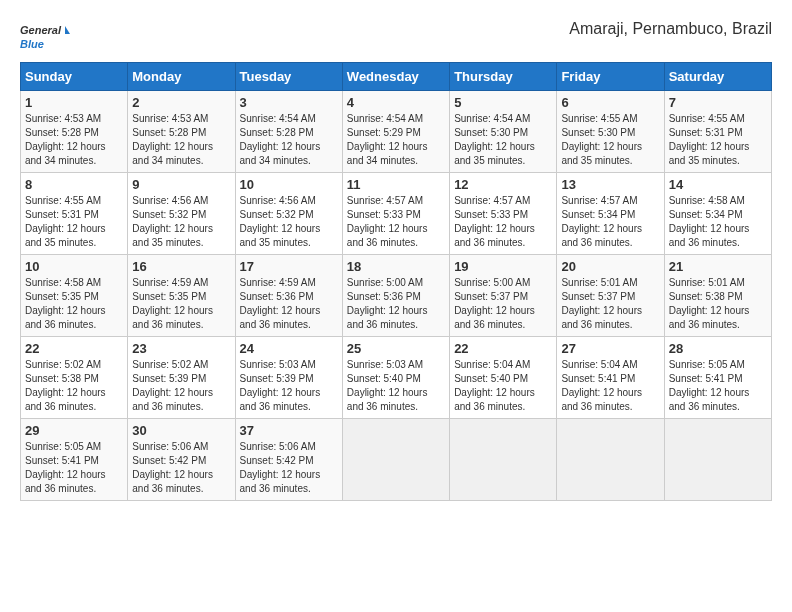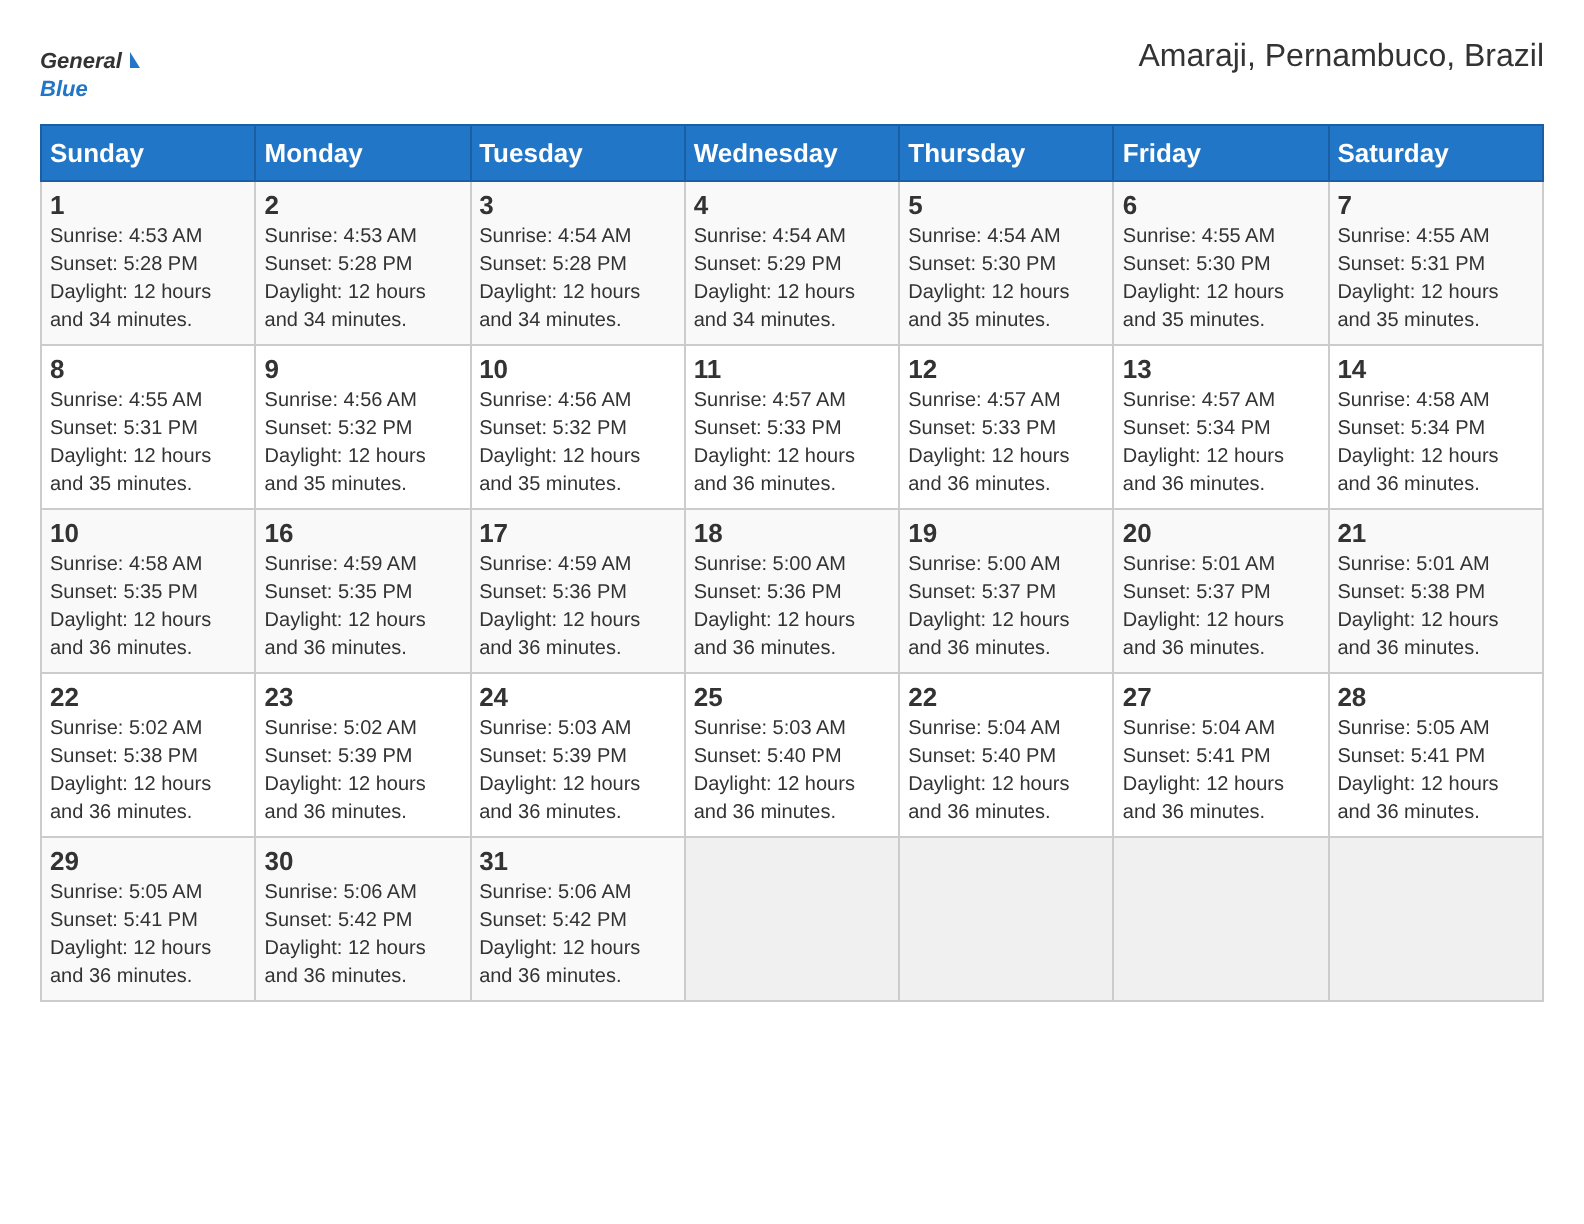--- a/index.html
+++ b/index.html
@@ -230,21 +230,21 @@
       <tr>
         <td>
         <span class="day-number">29</span>
         <span class="day-detail">Sunrise: 5:05 AM<br>Sunset: 5:41 PM<br>Daylight: 12 hours and 36 minutes.</span>
       </td>
         <td>
         <span class="day-number">30</span>
         <span class="day-detail">Sunrise: 5:06 AM<br>Sunset: 5:42 PM<br>Daylight: 12 hours and 36 minutes.</span>
       </td>
         <td>
-        <span class="day-number">31</span>
+        <span class="day-number">37</span>
         <span class="day-detail">Sunrise: 5:06 AM<br>Sunset: 5:42 PM<br>Daylight: 12 hours and 36 minutes.</span>
       </td>
         <td class="empty-cell"></td>
         <td class="empty-cell"></td>
         <td class="empty-cell"></td>
         <td class="empty-cell"></td>
       </tr>
     </tbody>
 </table>
 

